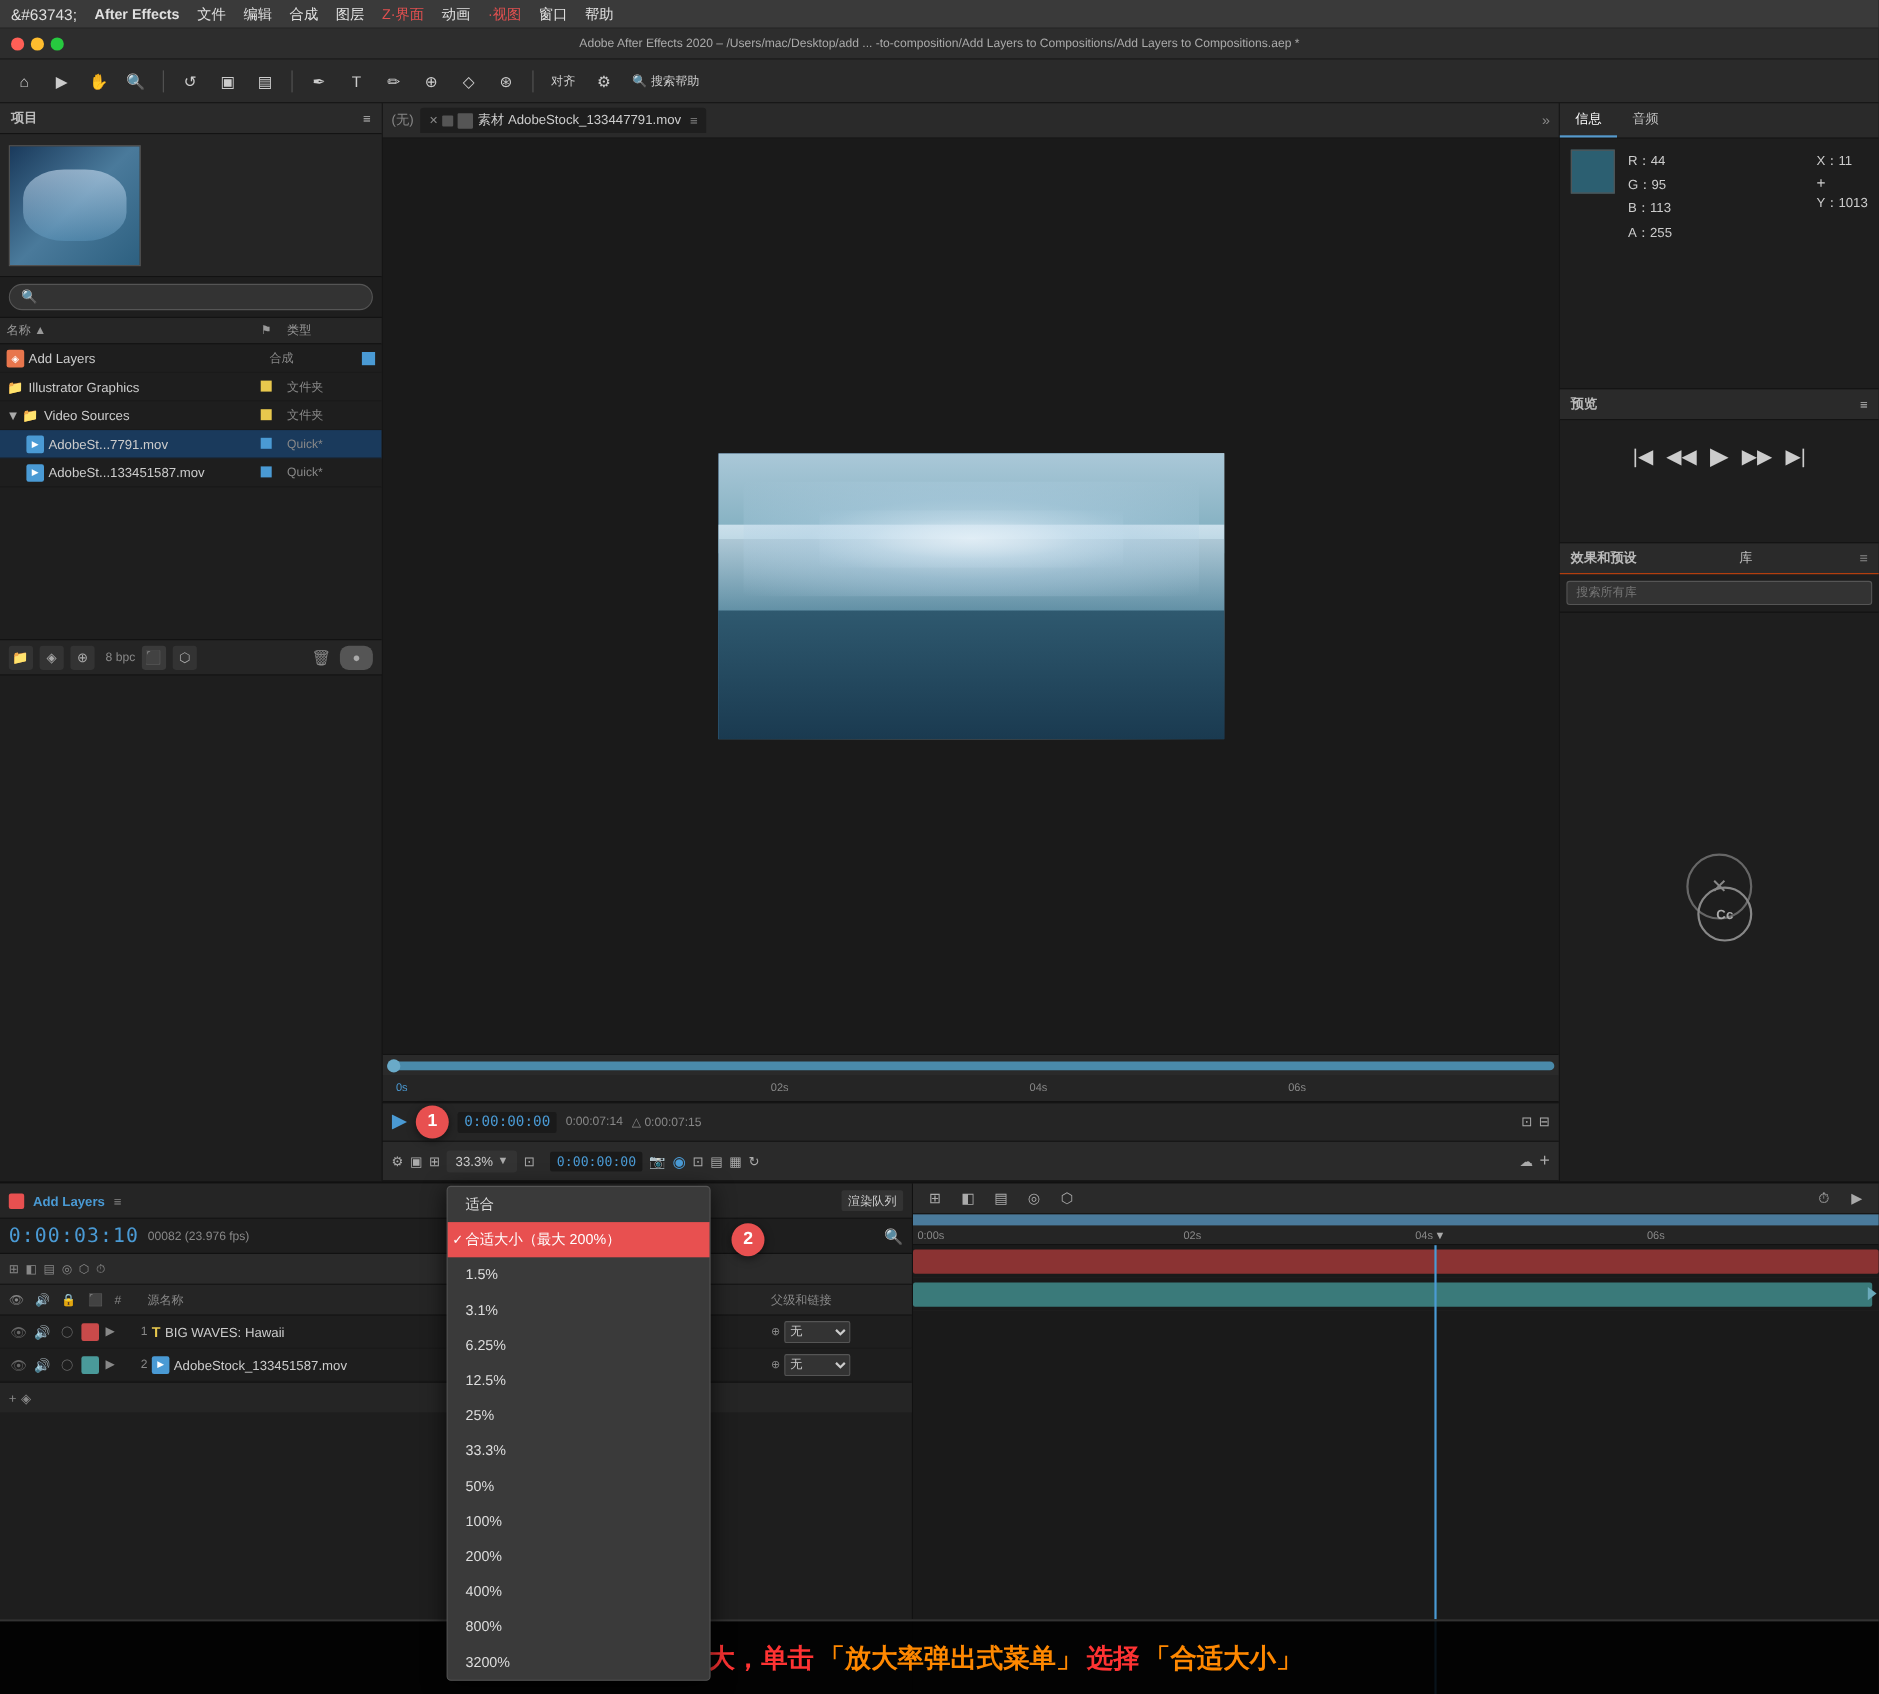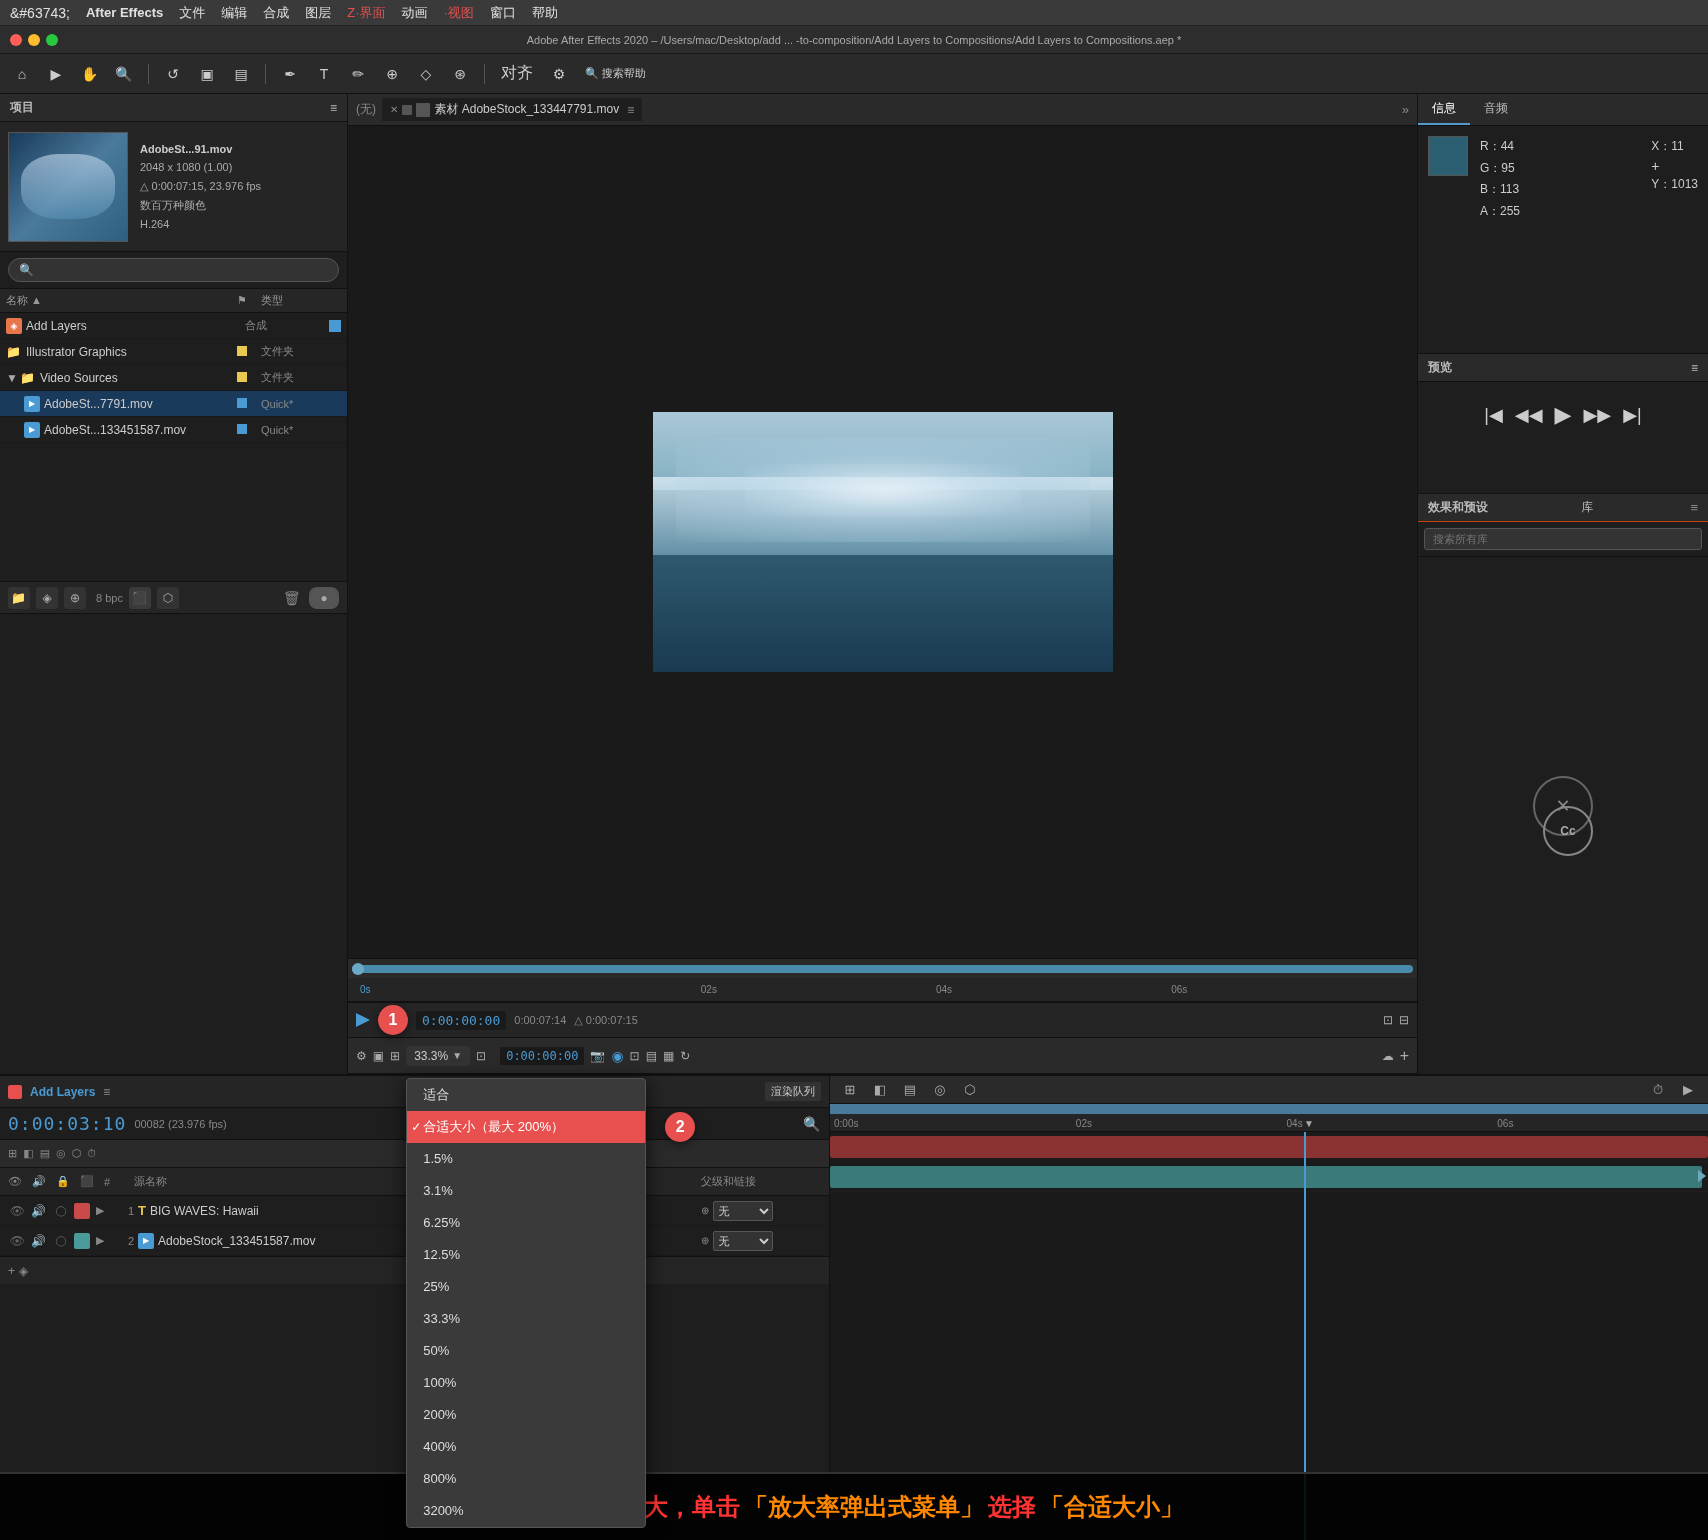--- a/index.html
+++ b/index.html
@@ -699,44 +699,37 @@
   <button class="toolbar-btn">▣</button>
   <button class="toolbar-btn">▤</button>
   <div class="toolbar-divider"></div>
   <button class="toolbar-btn">✒</button>
   <button class="toolbar-btn">T</button>
   <button class="toolbar-btn">✏</button>
   <button class="toolbar-btn">⊕</button>
   <button class="toolbar-btn">◇</button>
   <button class="toolbar-btn">⊛</button>
   <div class="toolbar-divider"></div>
-  <button class="toolbar-btn" style="width:auto;padding:0 6px;font-size:16px;">对齐</button>
+  <button class="toolbar-btn" style="width:auto;padding:0 6px;font-size:11px;">对齐</button>
   <button class="toolbar-btn">⚙</button>
   <button class="toolbar-btn" style="width:auto;padding:0 6px;font-size:11px;">🔍 搜索帮助</button>
 </div>
 
 <div class="main-layout" style="height: 980px; position: absolute; top: 94px; left: 0; right: 0;">
 
   <div class="left-panel">
 
     <div class="project-panel">
       <div class="panel-header">
         <span class="panel-header-title">项目</span>
         <span style="margin-left:auto;">≡</span>
       </div>
 
       <div class="thumbnail-area">
         <div class="thumbnail-img"></div>
-        <div class="thumbnail-info">
-          <div style="color:#ccc;font-weight:600;">AdobeSt...91.mov</div>
-          <div>2048 x 1080 (1.00)</div>
-          <div>△ 0:00:07:15, 23.976 fps</div>
-          <div>数百万种颜色</div>
-          <div>H.264</div>
-        </div>
       </div>
 
       <div class="search-bar">
         <input class="search-input" placeholder="🔍" type="text" style="">
       </div>
 
       <div class="project-tree">
         <div class="tree-header-row">
           <span class="col-name">名称 ▲</span>
           <span style="width:24px;">⚑</span>

